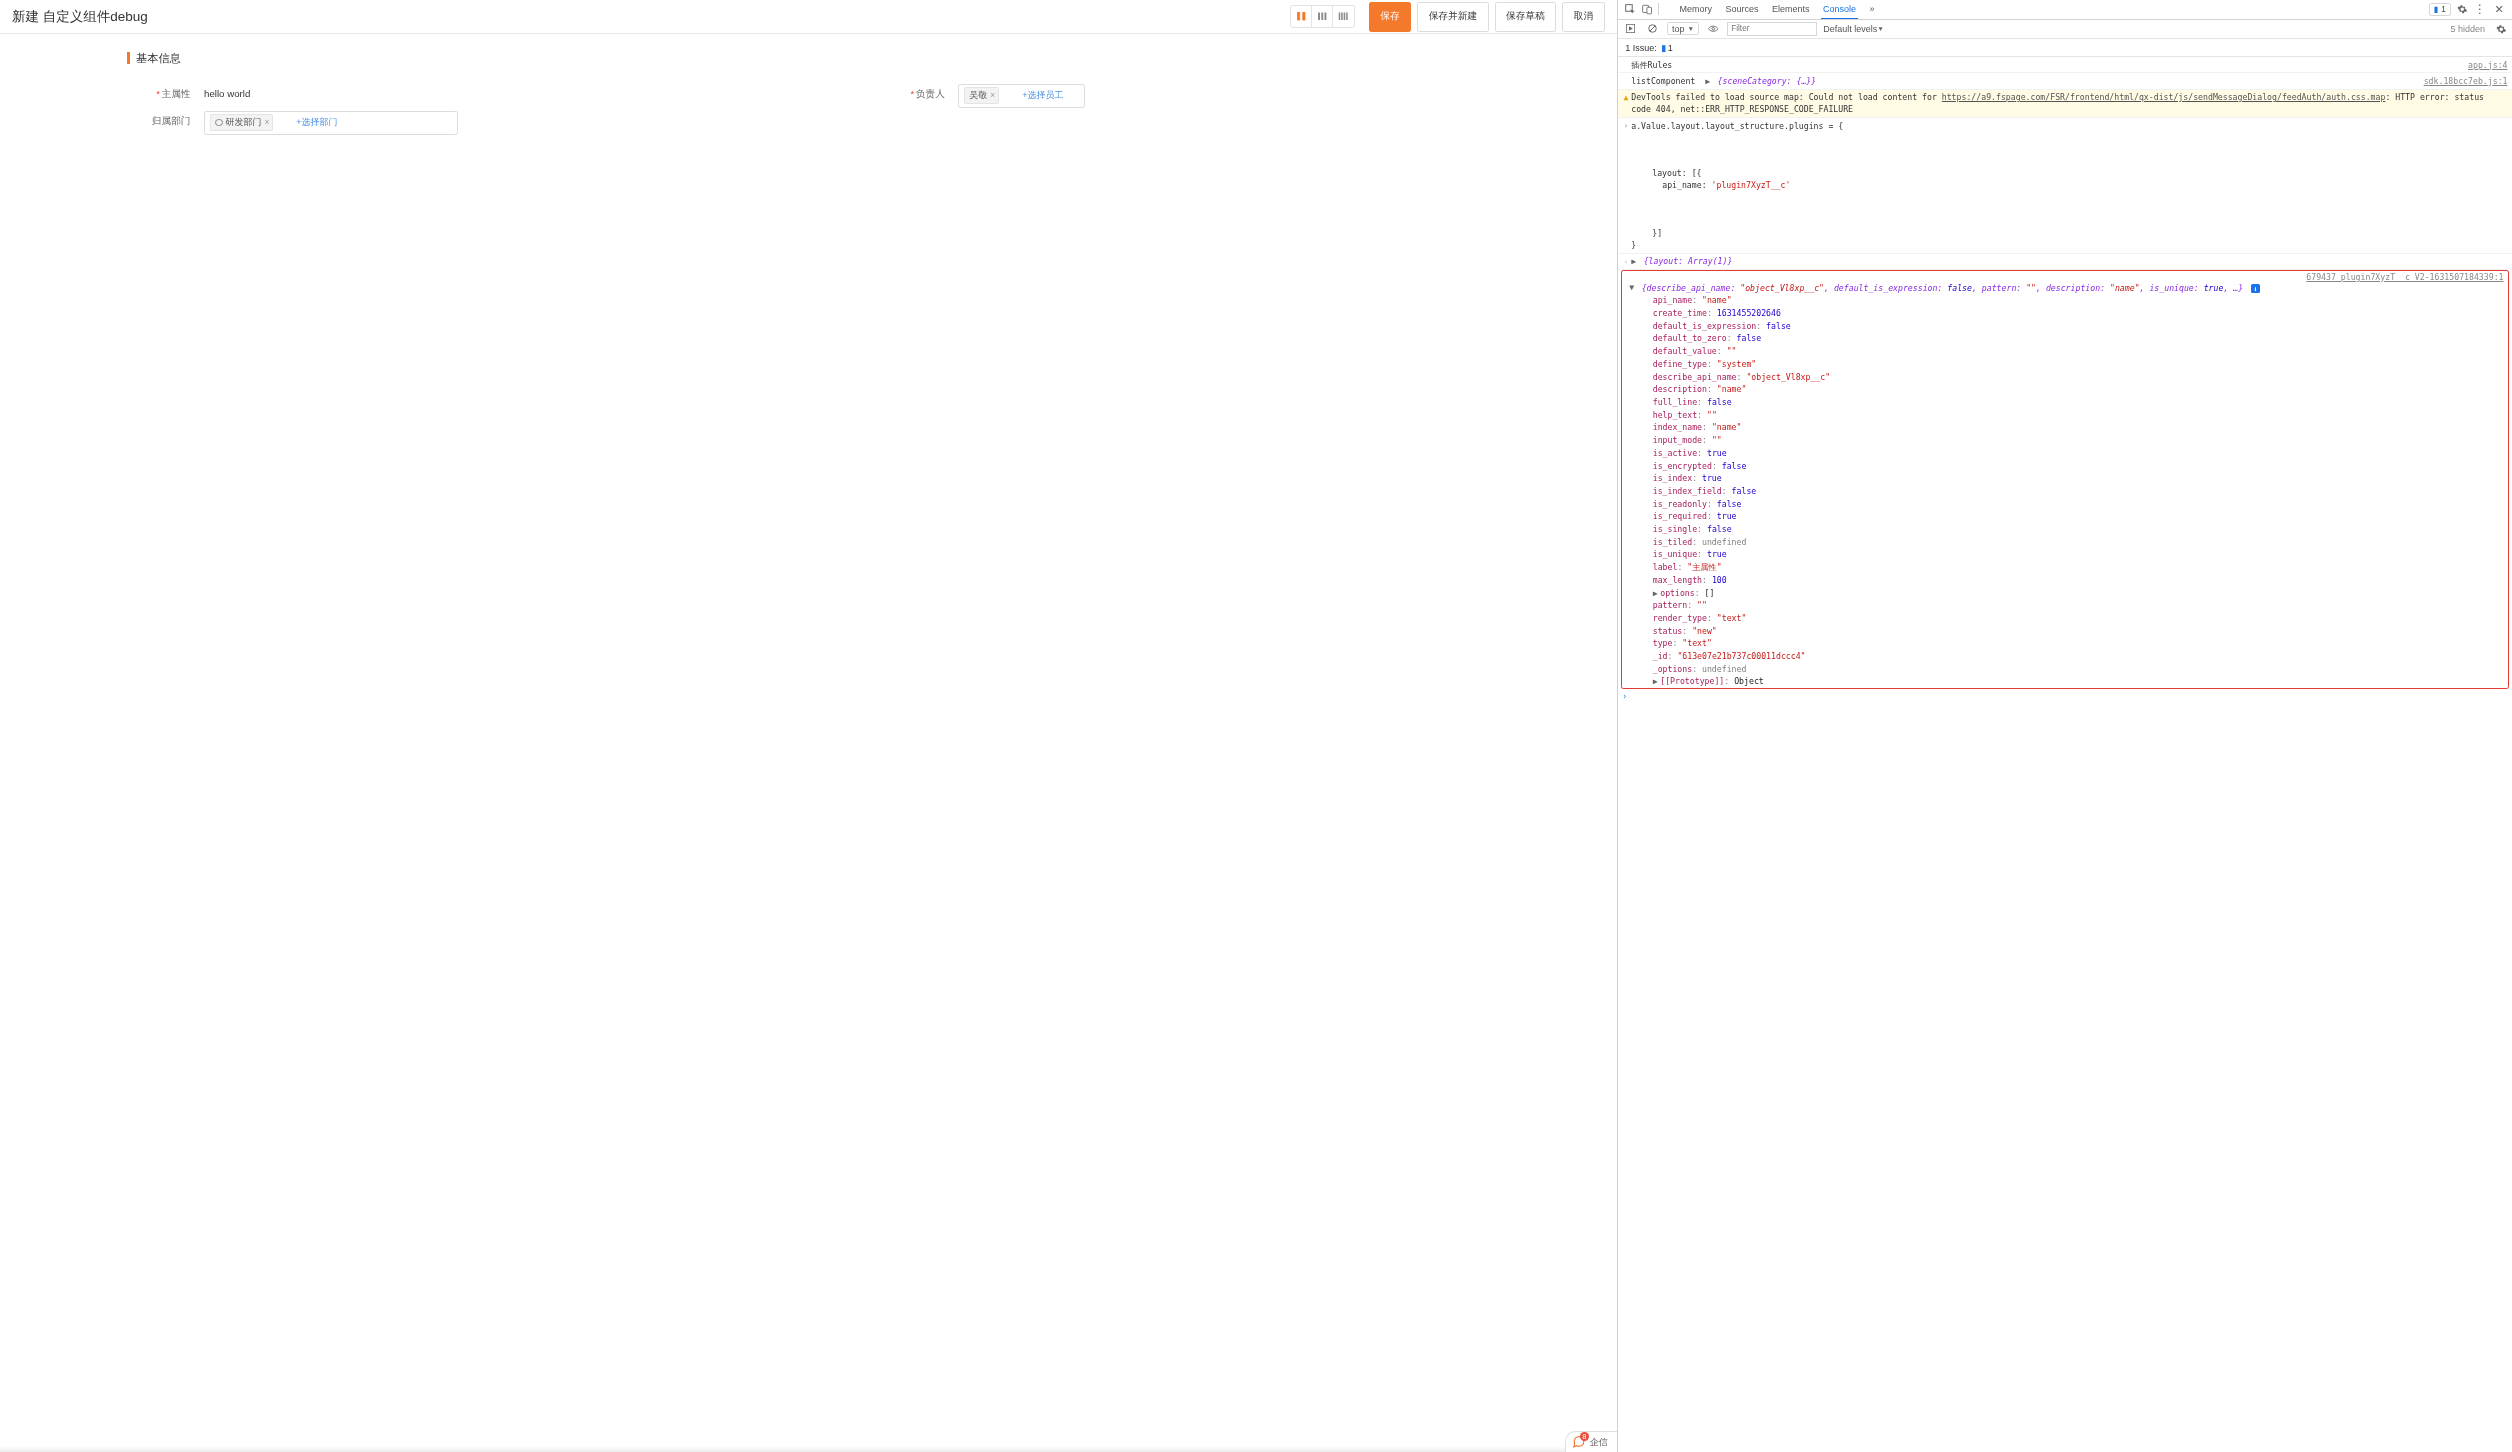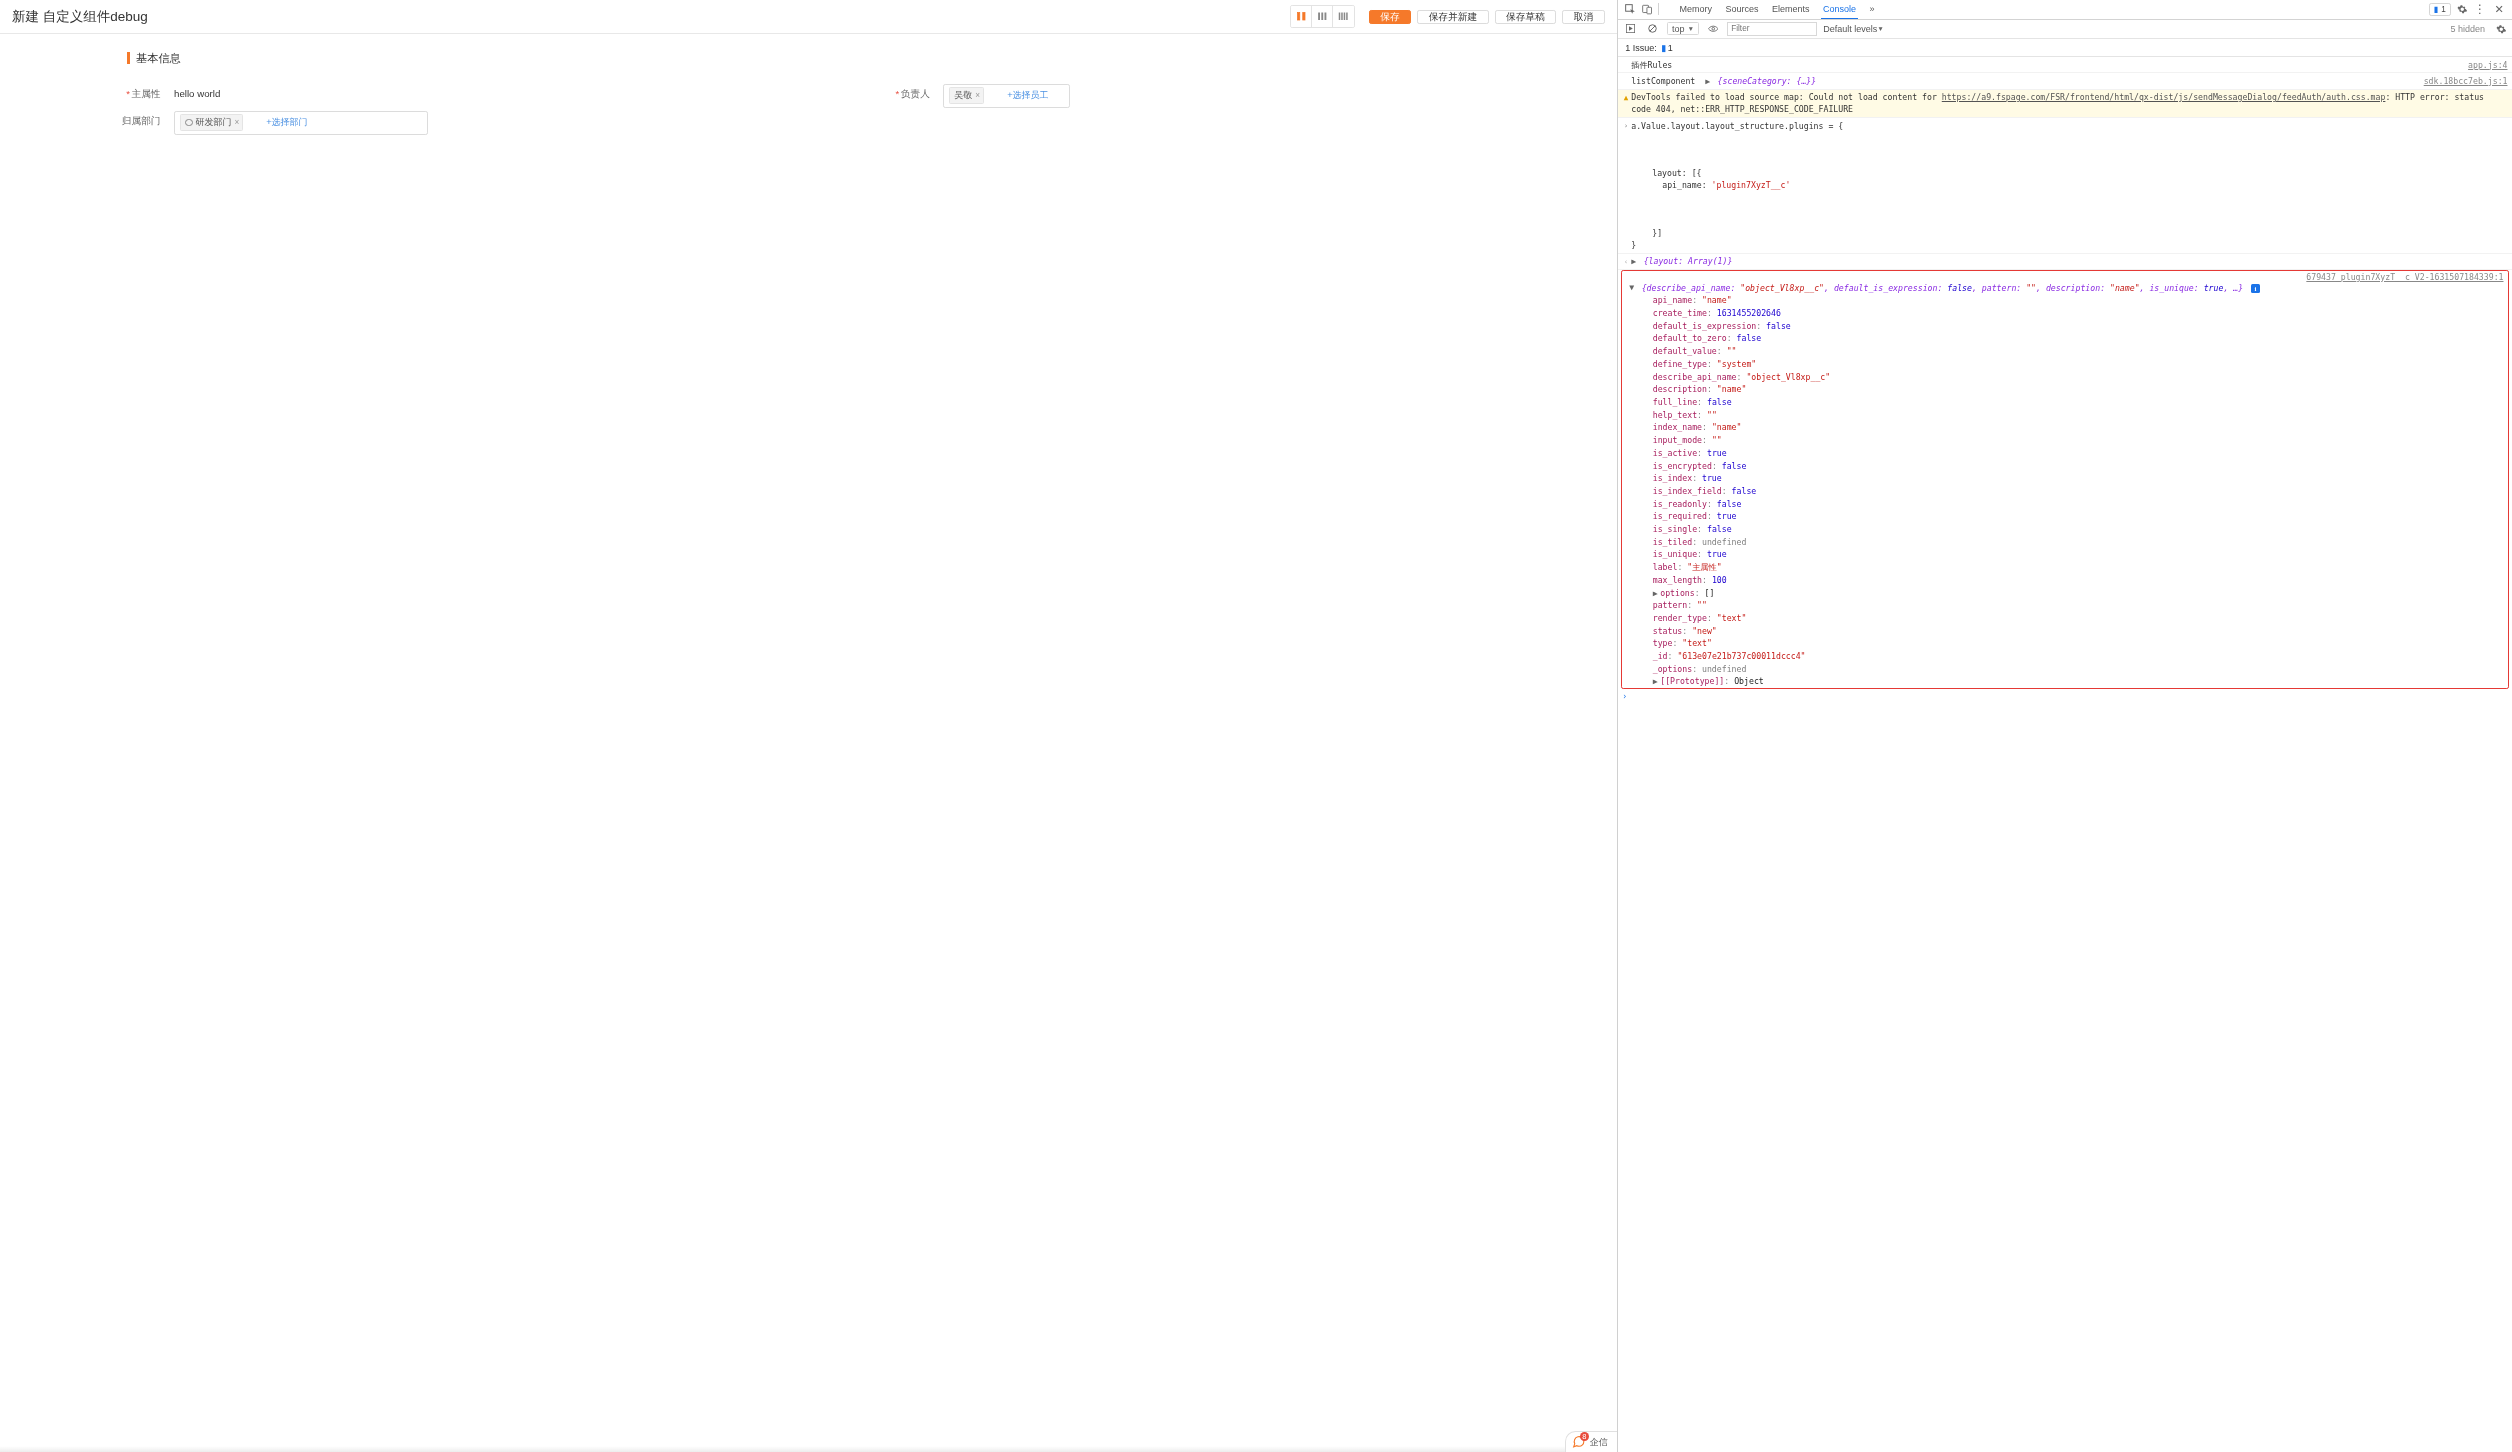--- a/index.html
+++ b/index.html
@@ -8,32 +8,32 @@
 
 .app-panel { flex: 0 0 64.4%; display: flex; flex-direction: column; border-right: 0.7px solid #d0d0d0; position: relative; overflow: hidden; }
 .app-header { height: 34px; display: flex; align-items: center; padding: 0 12px; border-bottom: 0.7px solid #e8e8e8; }
 .app-title { font-size: 13.5px; color: #333; font-weight: 400; }
 .app-header-spacer { flex: 1; }
 .view-toggles { display: flex; gap: 0; margin-right: 7.5px; border: 0.7px solid #e3e3e3; border-radius: 2.2px; overflow: hidden;}
 .view-toggle-btn { width: 21px; height: 21px; display: flex; align-items: center; justify-content: center; background: #fff; cursor: pointer; border-right: 0.7px solid #e3e3e3;}
 .view-toggle-btn:last-child{ border-right: none;}
 .view-toggle-btn.active { color:#f5792a;}
 .view-toggle-btn.active svg path, .view-toggle-btn.active svg rect { stroke:#f5792a; fill:#f5792a;}
-.hdr-btn { height: 14px; padding: 0 10.5px; margin-left: 6px; border: 0.7px solid #dcdcdc; border-radius: 2.2px; background: #fff; cursor: pointer; font-size: 9.7px; color:#333;}
+.hdr-btn { height: 30px; padding: 0 10.5px; margin-left: 6px; border: 0.7px solid #dcdcdc; border-radius: 2.2px; background: #fff; cursor: pointer; font-size: 9.7px; color:#333;}
 .hdr-btn.primary { background: #f5792a; border-color:#f5792a; color: #fff; }
 
 .form-area { padding: 16.5px 0 0 0; overflow: auto; flex:1;}
 .section-title { display: flex; align-items: center; font-size: 11.2px; color:#333; padding: 0 0 0 127px; margin-bottom: 13.5px; font-weight: 500;}
 .section-title::before { content:""; display:inline-block; width: 3px; height: 12px; background:#f5792a; margin-right: 6px;}
 .form-row { display: flex; align-items: flex-start; padding: 4.5px 0 4.5px 0; min-height: 27px;}
 .form-label { width: 174px; text-align: right; font-size: 9.7px; color:#666; padding-top: 4.5px; padding-right: 13.5px;}
 .form-label .req { color:#e84c3d; margin-right: 1.5px;}
 .form-value { flex: 0 0 254px; }
 .text-value { font-size: 9.7px; color:#333; padding-top:4.5px; }
-.two-col { display: flex; }
+.two-col { display: flex; margin-left: 30px; }
 .col { flex: 1; }
 .tag-input { border: 0.7px solid #dcdcdc; border-radius: 2.2px; min-height: 24px; padding: 2.2px 4.5px; display: flex; align-items: center; flex-wrap: wrap; gap: 20px; background:#fff;}
 .tag-chip { display: inline-flex; align-items: center; background:#f3f3f3; border: 0.7px solid #e4e4e4; border-radius: 1.5px; padding: 0.7px 3px 0.7px 4.5px; font-size: 9px; color:#555;}
 .tag-chip .chip-close { margin-left: 3px; color:#999; cursor: pointer; font-size: 8.2px;}
 .add-link { color:#4a90e2; font-size: 9px; cursor:pointer; padding: 1.5px 3px;}
 .chip-icon { width: 7.5px; height: 7.5px; border-radius: 50%; border: 1.1px solid #888; display: inline-block; margin-right: 3px;}
 
 .qixin-bar { position: absolute; bottom: 0; right: 0; height: 21px; padding: 0 9px 0 6px; border: 0.7px solid #e0e0e0; border-bottom: none; border-right: none; border-top-left-radius: 10.5px; display: flex; align-items: center; background:#fff; font-size: 9px; color:#555; gap:4.5px;}
 .qixin-bubble { position: relative; width:13.5px; height:13.5px;}
 .qixin-bubble svg{ width:13.5px; height:13.5px;}

